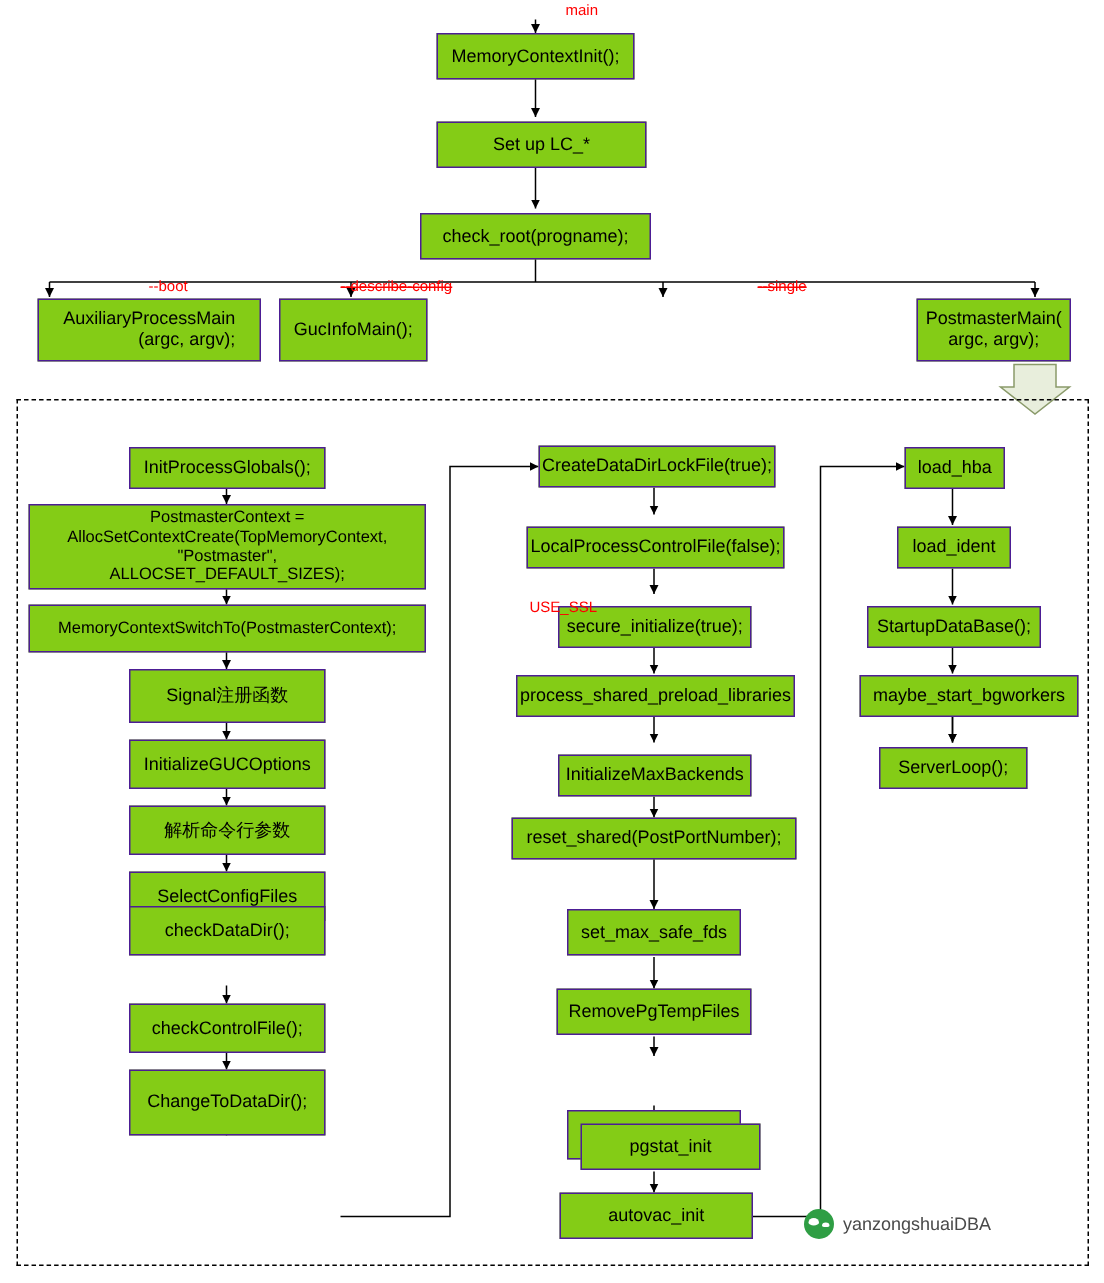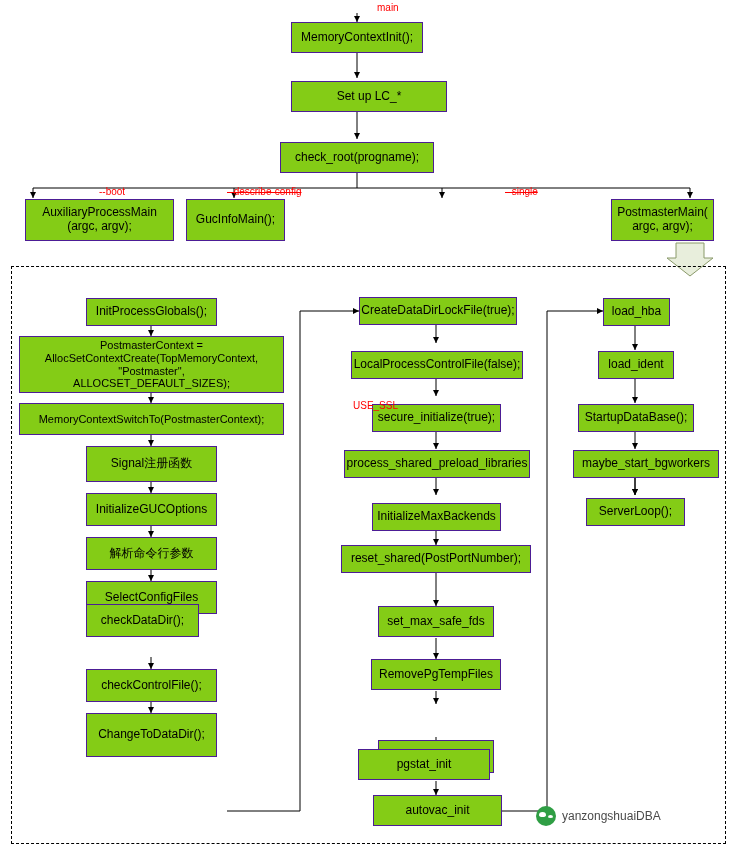--- a/index.html
+++ b/index.html
@@ -125,59 +125,59 @@
     <g stroke="#000" stroke-width="1" fill="none">
       <line x1="635" y1="478" x2="635" y2="495" marker-end="url(#ah)"></line>
     </g>
 
     <polygon points="676,243 704,243 704,258 713,258 690,276 667,258 676,258" fill="#e8eedc" stroke="#8a9a6a" stroke-width="1"></polygon>
   </svg>
 
   <div class="lbl" style="left:342px;top:2px;">main</div>
 
   <div class="node" style="left:291px;top:22px;width:132px;height:31px;">MemoryContextInit();</div>
-  <div class="node" style="left:291px;top:81px;width:156px;height:31px;">Set up LC_*</div>
+  <div class="node" style="left:291px;top:81px;width:140px;height:31px;">Set up LC_*</div>
   <div class="node" style="left:280px;top:142px;width:154px;height:31px;">check_root(progname);</div>
 
   <div class="lbl" style="left:64px;top:186px;">--boot</div>
   <div class="lbl strike" style="left:192px;top:186px;">--describe-config</div>
   <div class="lbl strike" style="left:470px;top:186px;">--single</div>
 
-  <div class="node" style="left:25px;top:199px;width:149px;height:42px;">AuxiliaryProcessMain
+  <div class="node" style="left:25px;top:199px;width:149px;height:42px;text-align:right;">AuxiliaryProcessMain
 (argc, argv);</div>
   <div class="node" style="left:186px;top:199px;width:99px;height:42px;">GucInfoMain();</div>
   <div class="node" style="left:611px;top:199px;width:103px;height:42px;">PostmasterMain(
 argc, argv);</div>
 
   <div class="dashbox" style="left:11px;top:266px;width:715px;height:578px;"></div>
 
   <div class="node" style="left:86px;top:298px;width:131px;height:28px;">InitProcessGlobals();</div>
   <div class="node" style="left:19px;top:336px;width:265px;height:57px;font-size:11px;">PostmasterContext =
 AllocSetContextCreate(TopMemoryContext,
 "Postmaster",
 ALLOCSET_DEFAULT_SIZES);</div>
   <div class="node" style="left:19px;top:403px;width:265px;height:32px;font-size:11px;">MemoryContextSwitchTo(PostmasterContext);</div>
   <div class="node" style="left:86px;top:446px;width:131px;height:36px;">Signal注册函数</div>
   <div class="node" style="left:86px;top:493px;width:131px;height:33px;">InitializeGUCOptions</div>
   <div class="node" style="left:86px;top:537px;width:131px;height:33px;">解析命令行参数</div>
   <div class="node" style="left:86px;top:581px;width:131px;height:33px;">SelectConfigFiles</div>
-  <div class="node" style="left:86px;top:604px;width:113px;height:33px;">checkDataDir();</div>
+  <div class="node" style="left:86px;top:604px;width:131px;height:33px;">checkDataDir();</div>
   <div class="node" style="left:86px;top:669px;width:131px;height:33px;">checkControlFile();</div>
   <div class="node" style="left:86px;top:713px;width:131px;height:44px;">ChangeToDataDir();</div>
 
   <div class="node" style="left:359px;top:297px;width:158px;height:28px;">CreateDataDirLockFile(true);</div>
   <div class="node" style="left:351px;top:351px;width:172px;height:28px;">LocalProcessControlFile(false);</div>
   <div class="node" style="left:372px;top:404px;width:129px;height:28px;">secure_initialize(true);</div>
   <div class="node" style="left:344px;top:450px;width:186px;height:28px;">process_shared_preload_libraries</div>
   <div class="node" style="left:372px;top:503px;width:129px;height:28px;">InitializeMaxBackends</div>
   <div class="node" style="left:341px;top:545px;width:190px;height:28px;">reset_shared(PostPortNumber);</div>
   <div class="node" style="left:378px;top:606px;width:116px;height:31px;">set_max_safe_fds</div>
   <div class="node" style="left:371px;top:659px;width:130px;height:31px;">RemovePgTempFiles</div>
   <div class="node" style="left:378px;top:704px;width:116px;height:33px;margin-top:36px;">删除一些文件</div>
-  <div class="node" style="left:358px;top:749px;width:132px;height:31px;">pgstat_init</div>
+  <div class="node" style="left:387px;top:749px;width:120px;height:31px;">pgstat_init</div>
   <div class="node" style="left:373px;top:795px;width:129px;height:31px;">autovac_init</div>
 
   <div class="lbl" style="left:318px;top:400px;">USE_SSL</div>
 
   <div class="node" style="left:603px;top:298px;width:67px;height:28px;">load_hba</div>
   <div class="node" style="left:598px;top:351px;width:76px;height:28px;">load_ident</div>
   <div class="node" style="left:578px;top:404px;width:116px;height:28px;">StartupDataBase();</div>
   <div class="node" style="left:573px;top:450px;width:146px;height:28px;">maybe_start_bgworkers</div>
   <div class="node" style="left:586px;top:498px;width:99px;height:28px;">ServerLoop();</div>
 

